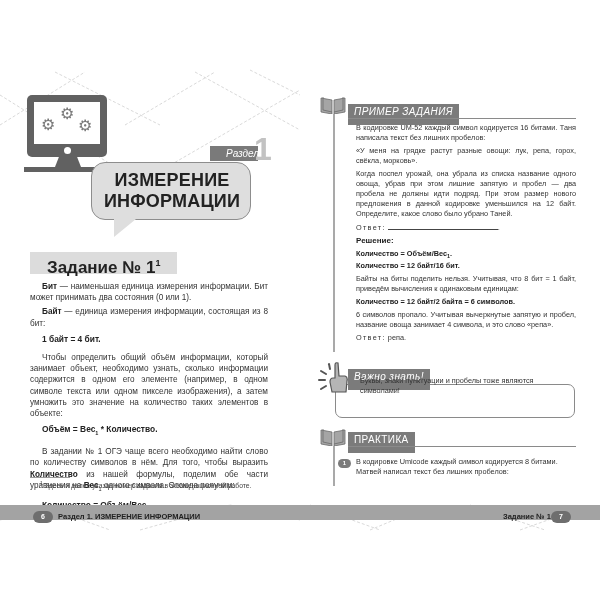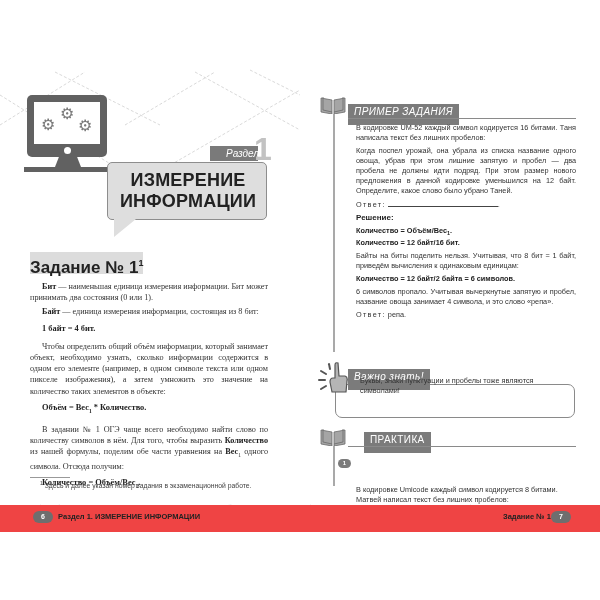--- a/index.html
+++ b/index.html
@@ -15,41 +15,41 @@
   .deco { position: absolute; left: 0; top: 0; width: 600px; height: 600px; pointer-events: none; }
 
   
   .monitor { position: absolute; left: 27px; top: 95px; width: 80px; height: 62px; background: #616161; border-radius: 5px; }
   .monitor .screen { position: absolute; left: 7px; top: 7px; width: 66px; height: 42px; background: #fff; }
   .monitor .dot { position: absolute; left: 37px; top: 52px; width: 7px; height: 7px; border-radius: 50%; background: #fff; }
   .monitor-stand { position: absolute; left: 55px; top: 157px; width: 26px; height: 10px; background: #616161; clip-path: polygon(15% 0, 85% 0, 100% 100%, 0 100%); }
   .monitor-base { position: absolute; left: 24px; top: 167px; width: 88px; height: 5px; background: #616161; }
   .gear { position: absolute; color: #7a7a7a; font-size: 16px; line-height: 1; }
 
-  .bubble { position: absolute; left: 107px; top: 162px; width: 160px; height: 58px; background: #dedede; border: 1px solid #8d8d8d; border-radius: 5px; }
+  .bubble { position: absolute; left: 91px; top: 162px; width: 160px; height: 58px; background: #dedede; border: 1px solid #8d8d8d; border-radius: 14px; }
   .bubble-tail { position: absolute; left: 114px; top: 219px; width: 22px; height: 18px; background: #dedede; clip-path: polygon(0 0, 100% 0, 0 100%); }
   .chapter-title { position: absolute; left: 0; top: 7px; width: 160px; text-align: center; font-weight: bold; font-size: 18px; line-height: 21px; color: #222; letter-spacing: 0.2px; }
   .section-tag { position: absolute; left: 210px; top: 146px; width: 48px; height: 15px; background: #7a7a7a; color: #fff; font-style: italic; font-size: 10px; line-height: 15px; padding-left: 16px; }
   .section-num { position: absolute; left: 254px; top: 133px; font-size: 32px; font-weight: bold; color: #c2c2c2; line-height: 32px; }
 
   
-  .task-heading { position: absolute; left: 30px; top: 252px; height: 22px; padding: 0 0; background: #dcdcdc; font-weight: bold; font-size: 17px; line-height: 22px; color: #222; }
+  .task-heading { position: absolute; left: 30px; top: 252px; height: 22px; padding: 0 17px; background: #dcdcdc; font-weight: bold; font-size: 17px; line-height: 22px; color: #222; }
   .task-heading sup { font-size: 9px; vertical-align: super; }
 
-  .text-block { position: absolute; left: 30px; width: 238px; font-size: 8.2px; line-height: 11.2px; color: #333; font-family: Liberation Serif, serif; }
+  .text-block { position: absolute; left: 30px; width: 238px; font-size: 8.2px; line-height: 11.2px; color: #333; }
   .text-block p { text-indent: 12px; margin-bottom: 3px; text-align: justify; }
   .text-block b { color: #222; }
   .formula { font-weight: bold; padding-left: 12px; margin: 5px 0 7px 0; color: #222; font-size: 8.4px; }
   .sub { font-size: 5.5px; vertical-align: sub; }
 
   .footnote-line { position: absolute; left: 30px; top: 477px; width: 40px; height: 1px; background: #999; }
   .footnote { position: absolute; left: 40px; top: 480px; font-size: 6.8px; color: #444; }
 
   
-  .footer { position: absolute; top: 505px; height: 27px; background: #ef4444; }
+  .footer { position: absolute; top: 505px; height: 15px; background: #a3a3a3; }
   .footer-left { left: 0; width: 300px; }
   .footer-right { left: 300px; width: 300px; }
   .page-pill { position: absolute; top: 6px; width: 20px; height: 12px; border-radius: 6px; background: #6e6e6e; color: #fff; font-size: 7px; line-height: 12px; text-align: center; font-weight: bold; }
   .footer-text { position: absolute; top: 7px; font-size: 7.5px; font-weight: bold; color: #222; white-space: nowrap; }
 
   
   .book-icon { position: absolute; width: 26px; height: 18px; }
   .label-bar { position: absolute; height: 21px; background: #7b7b7b; color: #fff; font-style: italic; font-size: 10px; line-height: 15px; padding: 0 6px; letter-spacing: 0.4px; }
   .rule-h { position: absolute; height: 1px; background: #8a8a8a; }
   .rule-v { position: absolute; width: 2px; background: #a9a9a9; }
@@ -146,20 +146,21 @@
     <path d="M1 2 L1 16 L12 18 L12 4 Z" fill="#a5a5a5" stroke="#6a6a6a" stroke-width="0.8"></path>
     <path d="M25 2 L25 16 L14 18 L14 4 Z" fill="#a5a5a5" stroke="#6a6a6a" stroke-width="0.8"></path>
     <path d="M3 1 L3 14 L12 16 M23 1 L23 14 L14 16" stroke="#6a6a6a" stroke-width="0.8" fill="none"></path>
   </svg>
   <div class="label-bar" style="left:348px;top:104px;">ПРИМЕР ЗАДАНИЯ</div>
   <div class="rule-h" style="left:348px;top:118px;width:228px;"></div>
   <div class="rule-v" style="left:333px;top:114px;height:238px;"></div>
 
   <div class="rtext" style="top:123px;">
     <p>В кодировке UM-52 каждый символ кодируется 16 битами. Таня написала текст без лишних пробелов:</p>
+    <p>«У меня на грядке растут разные овощи: лук, репа, горох, свёкла, морковь».</p>
     <p>Когда поспел урожай, она убрала из списка название одного овоща, убрав при этом лишние запятую и пробел — два пробела не должны идти подряд. При этом размер нового предложения в данной кодировке уменьшился на 12 байт. Определите, какое слово было убрано Таней.</p>
     <p><span class="spaced">Ответ:</span> <span class="answer-line"></span><span>.</span></p>
     <p class="bold" style="font-size:8px;">Решение:</p>
     <p class="bold" style="margin-bottom:0;"><span>Количество = Объём/Вес</span><span class="sub">1</span><span>.</span></p>
     <p class="bold">Количество = 12 байт/16 бит.</p>
     <p>Байты на биты поделить нельзя. Учитывая, что 8 бит = 1 байт, приведём вычисления к одинаковым единицам:</p>
     <p class="bold">Количество = 12 байт/2 байта = 6 символов.</p>
     <p>6 символов пропало. Учитывая вычеркнутые запятую и пробел, название овоща занимает 4 символа, и это слово «репа».</p>
     <p><span class="spaced">Ответ:</span><span> репа.</span></p>
   </div>
@@ -175,26 +176,26 @@
     <path d="M17 3 Q17 0 20 1 L21 14 L27 14 Q30 15 29 19 L28 30 L14 30 L12 20 Q12 16 15 16 L17 16 Z" fill="#b5b5b5" stroke="#555" stroke-width="1.2"></path>
   </svg>
   <div class="label-bar" style="left:348px;top:369px;">Важно знать!</div>
   <div class="important-text">Буквы, знаки пунктуации и пробелы тоже являются символами!</div>
 
   <svg class="book-icon" style="left:320px;top:428px;" viewBox="0 0 26 18">
     <path d="M1 2 L1 16 L12 18 L12 4 Z" fill="#a5a5a5" stroke="#6a6a6a" stroke-width="0.8"></path>
     <path d="M25 2 L25 16 L14 18 L14 4 Z" fill="#a5a5a5" stroke="#6a6a6a" stroke-width="0.8"></path>
     <path d="M3 1 L3 14 L12 16 M23 1 L23 14 L14 16" stroke="#6a6a6a" stroke-width="0.8" fill="none"></path>
   </svg>
-  <div class="label-bar" style="left:364px;top:432px;font-style:normal;">ПРАКТИКА</div>
+  <div class="label-bar" style="left:348px;top:432px;font-style:normal;">ПРАКТИКА</div>
   <div class="rule-h" style="left:348px;top:446px;width:228px;"></div>
   <div class="rule-v" style="left:333px;top:446px;height:40px;"></div>
 
   <div class="num-pill">1</div>
-  <div class="rtext" style="top:457px;margin-top:28px;">
+  <div class="rtext" style="top:457px;">
     <div>В кодировке Umicode каждый символ кодируется 8 битами.</div>
     <div>Матвей написал текст без лишних пробелов:</div>
   </div>
 
   <div class="footer footer-right">
     <div class="footer-text" style="left:203px;">Задание № 1</div>
     <div class="page-pill" style="left:251px;">7</div>
   </div>
 
 </div>

